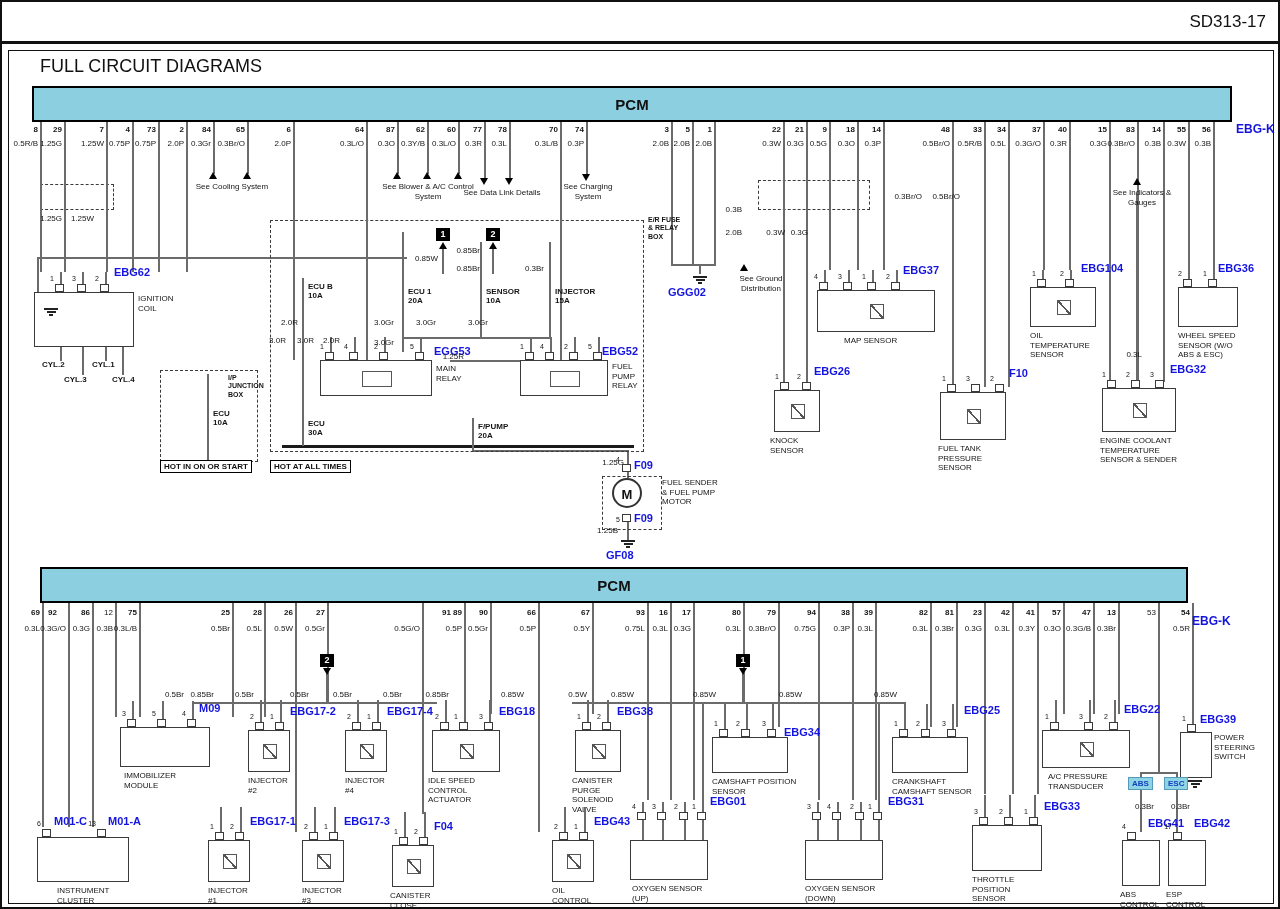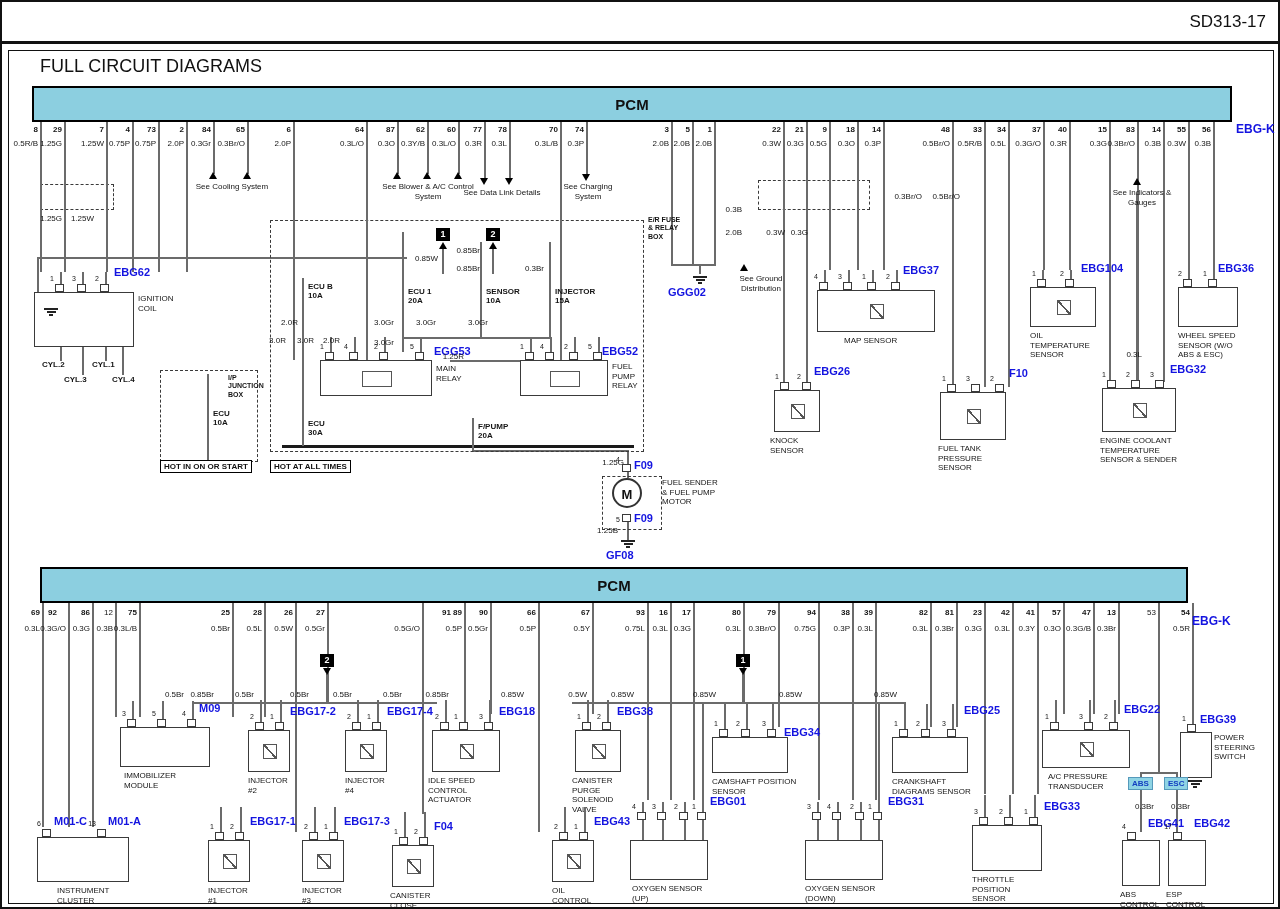--- a/index.html
+++ b/index.html
@@ -466,21 +466,21 @@
       <div class="ln" style="left: 902px; top: 702px; width: 2px; height: 25px;"></div>
       <div class="pinsq" style="left: 897px; top: 727px;"></div>
       <div class="t ra" style="left: 896px; top: 718px; font-size: 7px;">1</div>
       <div class="ln" style="left: 924px; top: 702px; width: 2px; height: 25px;"></div>
       <div class="pinsq" style="left: 919px; top: 727px;"></div>
       <div class="t ra" style="left: 918px; top: 718px; font-size: 7px;">2</div>
       <div class="ln" style="left: 950px; top: 702px; width: 2px; height: 25px;"></div>
       <div class="pinsq" style="left: 945px; top: 727px;"></div>
       <div class="t ra" style="left: 944px; top: 718px; font-size: 7px;">3</div>
       <div class="cc" style="left: 962px; top: 702px;">EBG25</div>
-      <div class="t tw" style="left: 890px; top: 775px; width: 88px;">CRANKSHAFT DIAGRAMS SENSOR</div>
+      <div class="t tw" style="left: 890px; top: 775px; width: 88px;">CRANKSHAFT CAMSHAFT SENSOR</div>
       <div class="box" style="left: 1040px; top: 728px; width: 88px; height: 38px;"></div>
       <div class="ln" style="left: 1053px; top: 698px; width: 2px; height: 22px;"></div>
       <div class="pinsq" style="left: 1048px; top: 720px;"></div>
       <div class="t ra" style="left: 1047px; top: 711px; font-size: 7px;">1</div>
       <div class="ln" style="left: 1087px; top: 698px; width: 2px; height: 22px;"></div>
       <div class="pinsq" style="left: 1082px; top: 720px;"></div>
       <div class="t ra" style="left: 1081px; top: 711px; font-size: 7px;">3</div>
       <div class="ln" style="left: 1112px; top: 698px; width: 2px; height: 22px;"></div>
       <div class="pinsq" style="left: 1107px; top: 720px;"></div>
       <div class="t ra" style="left: 1106px; top: 711px; font-size: 7px;">2</div>

